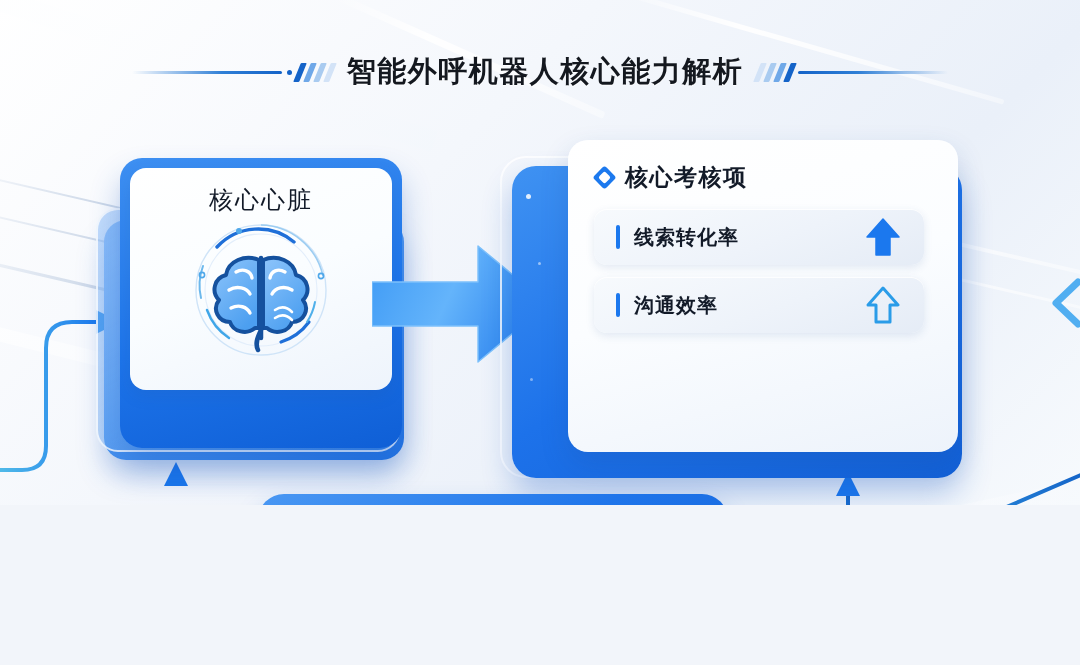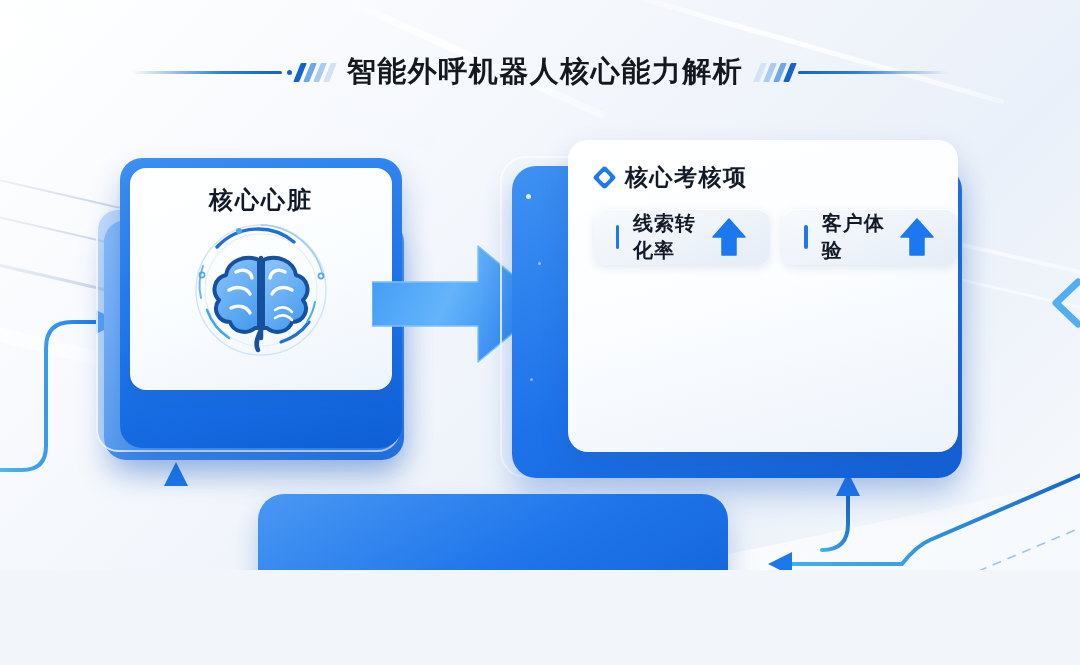--- a/index.html
+++ b/index.html
@@ -2,21 +2,21 @@
 <html><head>
 <meta charset="utf-8">
 <style>
   html,body{margin:0;padding:0;}
   body{
     width:1080px;height:665px;overflow:hidden;
     font-family:"Liberation Sans","DejaVu Sans",sans-serif;
     background:#f2f5fa;
   }
   #stage{
-    position:relative;width:1080px;height:570px;overflow:hidden;
+    position:relative;width:1080px;height:505px;overflow:hidden;
     background:
       linear-gradient(135deg,#ffffff 0%,#f4f7fc 38%,#eaf0f9 70%,#f7fafd 100%);
   }
 
   
   .bg-layer{position:absolute;inset:0;overflow:hidden;pointer-events:none;}
   .streak{
     position:absolute;background:linear-gradient(90deg,rgba(255,255,255,0) 0%,rgba(255,255,255,.95) 35%,rgba(255,255,255,.4) 100%);
     transform-origin:left center;border-radius:2px;
   }
@@ -61,21 +61,21 @@
     background:linear-gradient(165deg,#3e90f2 0%,#1d74ea 55%,#0f5fd6 100%);
     box-shadow:0 18px 30px rgba(22,85,190,.3);
   }
   #left-inner{
     position:absolute;left:34px;top:20px;width:262px;height:222px;border-radius:16px;
     background:linear-gradient(160deg,#ffffff 0%,#fafdff 50%,#eef4fc 100%);
     box-shadow:0 6px 16px rgba(40,82,150,.14);
     display:flex;flex-direction:column;align-items:center;
   }
   #left-card-title{
-    margin-top:16px;font-size:24px;font-weight:bold;color:#121a28;letter-spacing:2px;
+    margin-top:16px;font-size:24px;font-weight:normal;color:#121a28;letter-spacing:2px;
   }
   #brain-wrap{position:relative;width:160px;height:150px;margin-top:-2px;}
   #left-footer{
     position:absolute;left:34px;top:250px;width:262px;height:42px;
     display:flex;align-items:center;justify-content:center;
   }
   #left-footer-text{
     color:#fff;font-size:17px;font-weight:bold;letter-spacing:.6px;
     text-shadow:0 1px 2px rgba(10,50,120,.45);
   }
@@ -106,21 +106,21 @@
     background:#1c79ee;box-shadow:0 0 0 0 rgba(0,0,0,0);position:relative;
   }
   .diamond::after{
     content:"";position:absolute;left:4px;top:4px;width:9px;height:9px;border-radius:2px;
     background:#ffffff;
   }
   .diamond.small{width:14px;height:14px;}
   .diamond.small::after{left:3.5px;top:3.5px;width:7px;height:7px;}
   .card-heading{font-size:23px;font-weight:bold;color:#121a28;letter-spacing:1.5px;}
 
-  #metric-list{margin:16px 0 0 26px;display:flex;flex-direction:row;gap:12px;}
+  #metric-list{margin:16px 0 0 26px;display:flex;flex-direction:column;gap:12px;}
   .metric-row{
     width:330px;height:56px;border-radius:13px;
     background:linear-gradient(160deg,#f7fafd 0%,#eef3fa 55%,#e5ecf6 100%);
     box-shadow:0 3px 8px rgba(52,92,160,.12),0 1px 0 rgba(255,255,255,.85) inset;
     display:flex;align-items:center;
   }
   .metric-bar{width:4px;height:24px;border-radius:2px;background:#1b78ee;margin-left:22px;}
   .metric-label{margin-left:14px;font-size:20px;font-weight:bold;color:#121a28;letter-spacing:1px;}
   .metric-arrow{margin-left:auto;margin-right:24px;display:flex;align-items:center;}
 
@@ -318,31 +318,31 @@
         <div class="metric-row">
           <div class="metric-bar"></div>
           <div class="metric-label">线索转化率</div>
           <div class="metric-arrow">
             <svg width="34" height="40" viewBox="0 0 34 40">
               <path d="M 17 2 L 33 20 L 24 20 L 24 38 L 10 38 L 10 20 L 1 20 Z" fill="#1b78ee" stroke="#1b78ee" stroke-width="1.5" stroke-linejoin="round"></path>
             </svg>
           </div>
         </div>
 
-
         <div class="metric-row">
           <div class="metric-bar"></div>
-          <div class="metric-label">客户体验</div>
+          <div class="metric-label">沟通效率</div>
           <div class="metric-arrow">
             <svg width="34" height="40" viewBox="0 0 34 40">
-              <path d="M 17 2 L 33 20 L 24 20 L 24 38 L 10 38 L 10 20 L 1 20 Z" fill="#1b78ee" stroke="#1b78ee" stroke-width="1.5" stroke-linejoin="round"></path>
+              <path d="M 17 3 L 32 20 L 24 20 L 24 37 L 10 37 L 10 20 L 2 20 Z" fill="none" stroke="#2a9ce8" stroke-width="3" stroke-linejoin="round"></path>
             </svg>
           </div>
         </div>
 
+
       </div>
     </div>
   </div>
 
   <div id="bottom-group">
     <div id="bottom-back"></div>
   </div>
 
 </div>
 

